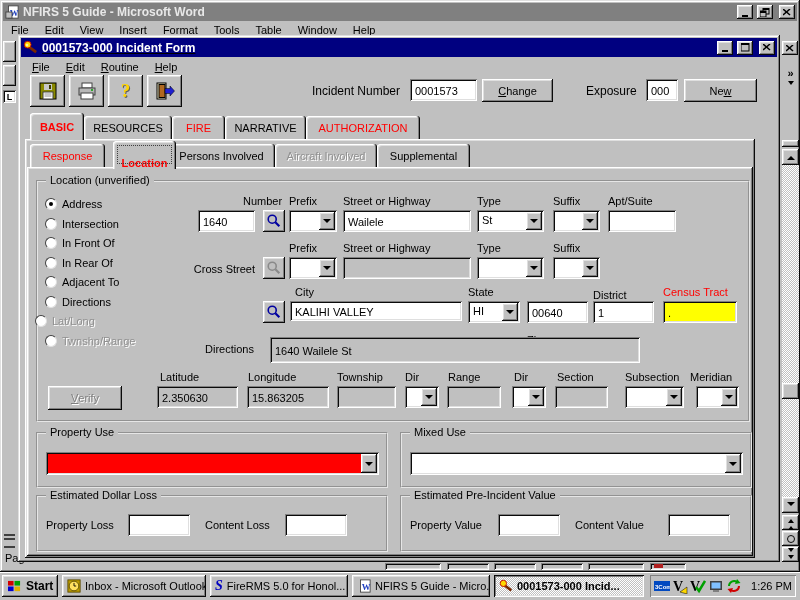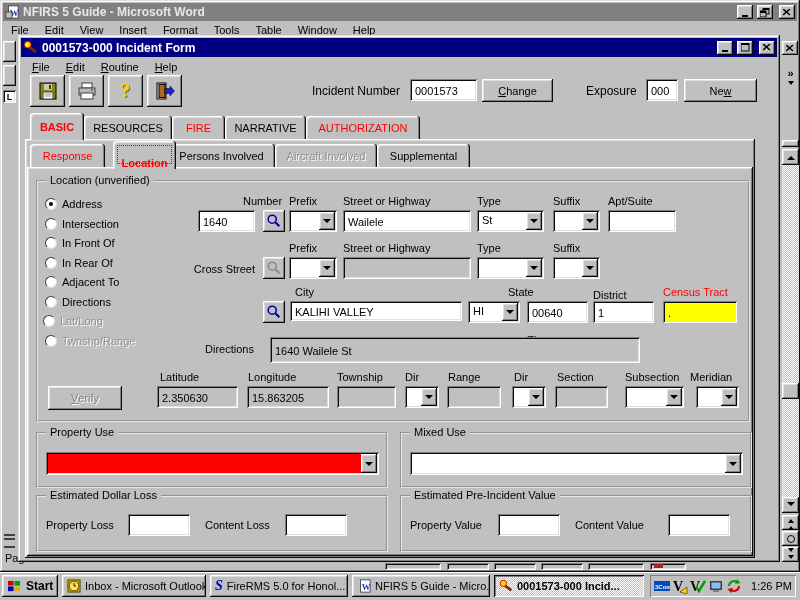--- a/index.html
+++ b/index.html
@@ -286,21 +286,21 @@
           <span>In Rear Of</span>
         </div>
       <div class="rrow" style="left:18px;top:108px;">
           <span class="rdot"></span>
           <span>Adjacent To</span>
         </div>
       <div class="rrow" style="left:18px;top:128px;">
           <span class="rdot"></span>
           <span>Directions</span>
         </div>
-      <div class="rrow dim" style="left:16px;top:147px;">
+      <div class="rrow dim" style="left:8px;top:147px;">
           <span class="rdot"></span>
           <span>Lat/Long</span>
         </div>
       <div class="rrow dim" style="left:18px;top:167px;">
           <span class="rdot"></span>
           <span>Twnshp/Range</span>
         </div>
 
       <span class="lbl" style="left:176px;top:28px;margin-left:40px;">Number</span>
       <span class="lbl" style="left:262px;top:28px;">Prefix</span>
@@ -367,21 +367,21 @@
           </span>
         </div>
       <div class="combo" style="left:526px;top:90px;width:47px;height:22px;">
           <span class="cval"></span>
           <span class="cbtn">
             <span class="tri-d"></span>
           </span>
         </div>
 
       <span class="lbl" style="left:268px;top:119px;">City</span>
-      <span class="lbl" style="left:441px;top:119px;margin-left:40px;">State</span>
+      <span class="lbl" style="left:441px;top:119px;">State</span>
       <span class="lbl" style="left:500px;top:119px;margin-top:48px;">Zip</span>
       <span class="lbl" style="left:566px;top:122px;">District</span>
       <span class="lbl red" style="left:636px;top:119px;">Census Tract</span>
 
       <div class="btn" style="left:236px;top:134px;width:22px;height:22px;">
         <span>
             <svg width="16" height="16" viewBox="0 0 18 18">
               <circle cx="7" cy="7" r="4.5" fill="none" stroke="#0000a0" stroke-width="1.8"></circle>
               <line x1="10.5" y1="10.5" x2="15" y2="15" stroke="#0000a0" stroke-width="2.5"></line>
             </svg>

